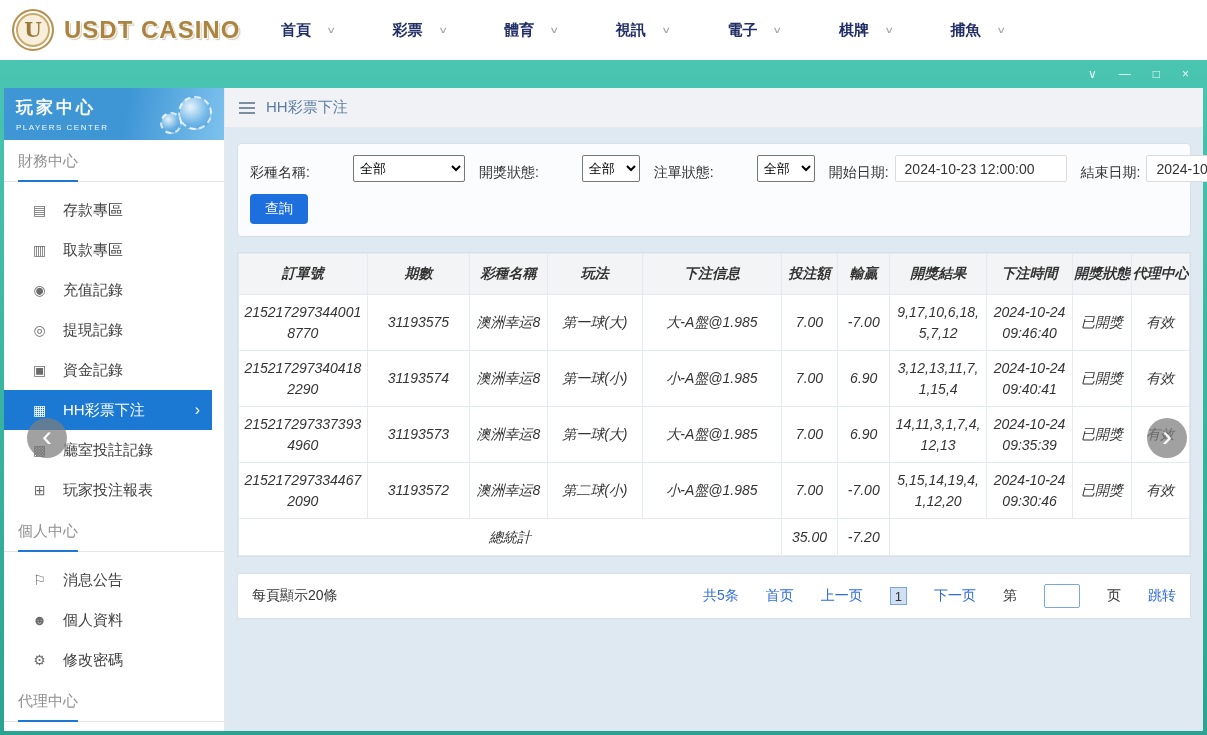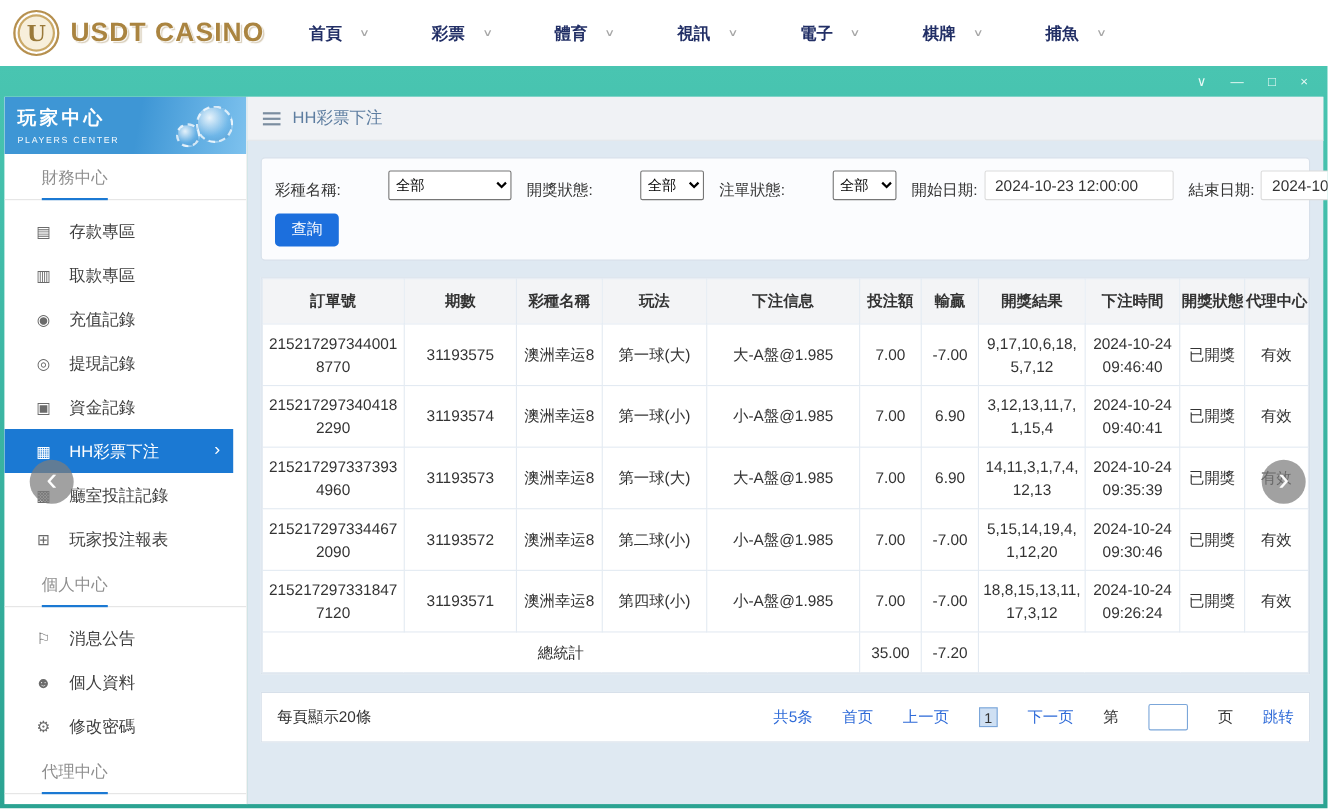--- a/index.html
+++ b/index.html
@@ -29,21 +29,21 @@
   .sidebar { flex:0 0 221px; width:221px; background:#fff; overflow:hidden; border-right:1px solid #e8e8e8; }
   .sidebar-header { height:52px; background:linear-gradient(100deg,#3e96d5 55%,#7ec2ee); color:#fff; padding:8px 0 0 12px; position:relative; overflow:hidden; }
   .sidebar-title { font-size:17px; font-weight:bold; letter-spacing:3px; }
   .sidebar-subtitle { font-size:8px; letter-spacing:1.5px; margin-top:4px; opacity:.95; }
   .chip { position:absolute; border-radius:50%;
     background:radial-gradient(circle at 35% 30%, rgba(255,255,255,.85), rgba(120,185,235,.25) 60%, rgba(40,110,170,.35));
     border:2px dashed rgba(255,255,255,.75); }
   .chip.c1 { width:34px; height:34px; right:12px; top:8px; }
   .chip.c2 { width:22px; height:22px; right:42px; top:24px; }
   .section-heading { margin:12px 0 8px; padding:0 0 9px 14px; font-size:15px; color:#8f8f8f; border-bottom:1px solid #e4e4e4; }
-  .section-heading .sh-label { display:inline-block; padding-bottom:9px; margin-bottom:-10px; border-bottom:2px solid #1b79d3;margin-left:20px; }
+  .section-heading .sh-label { display:inline-block; padding-bottom:9px; margin-bottom:-10px; border-bottom:2px solid #1b79d3; }
   .menu-item { height:40px; display:flex; align-items:center; padding-left:27px; gap:15px; font-size:15px; color:#404040; cursor:pointer; }
   .mi-icon { width:17px; text-align:center; font-size:14px; color:#6b6b6b; }
   .menu-item.active { background:#1b79d3; color:#fff; width:208px; }
   .menu-item.active .mi-icon { color:#fff; }
   .mi-chevron { margin-left:auto; padding-right:12px; font-size:16px; }
 
   
   .main { flex:1; min-width:0; display:flex; flex-direction:column; background:#dfe9f2; }
   .breadcrumb-bar { flex:0 0 40px; height:40px; background:#f0f2f5; border-bottom:1px solid #e3e6ea; display:flex; align-items:center; gap:11px; padding-left:14px; }
   .hamburger { width:16px; height:12px; border-top:2px solid #7b8da0; border-bottom:2px solid #7b8da0; position:relative; cursor:pointer; }
@@ -53,21 +53,21 @@
 
   .filter-panel { background:#fbfcfe; border:1px solid #d7e0ea; border-radius:4px; padding:11px 12px 12px; }
   .filter-row { display:flex; align-items:flex-end; font-size:14px; color:#333; }
   .filter-label { margin-right:6px; white-space:nowrap; }
   .filter-label:not(:first-child) { margin-left:14px; }
   .filter-select { height:27px; border:1px solid #767676; border-radius:2px; background:#fff; font-size:13px; font-family:inherit; padding:0 2px; min-width:58px;margin-left:37px; }
   .filter-select.wide { min-width:112px; }
   .date-input { height:27px; width:172px; border:1px solid #dcdcdc; border-radius:2px; font-size:14px; font-family:inherit; color:#333; padding:0 9px; background:#fff; }
   .search-btn { margin-top:12px; height:30px; padding:0 15px; background:#1c6fdd; color:#fff; border:none; border-radius:4px; font-size:14px; font-family:inherit; cursor:pointer; }
 
-  .table-wrap { margin-top:15px; background:#fff; border:1px solid #d7e0ea; }
+  .table-wrap { margin-top:15px; background:#fff; border:1px solid #d7e0ea;font-style:italic; }
   table { width:100%; border-collapse:collapse; table-layout:fixed; }
   th { height:41px; background:#f3f4f6; font-size:14px; color:#333; font-weight:bold; border:1px solid #e3eaf2; padding:0 1px; white-space:nowrap; overflow:hidden; }
   td { text-align:center; font-size:14px; color:#333; border:1px solid #e3eaf2; padding:4px 3px; word-break:break-all; line-height:1.45; }
   tr.data-row td { height:56px; }
   tr.summary-row td { height:37px; }
 
   .list-footer { margin-top:16px; height:46px; background:#fff; border:1px solid #d7e0ea; display:flex; align-items:center; justify-content:space-between; padding:0 14px; font-size:14px; color:#333; }
   .pagination { display:flex; align-items:center; gap:27px; }
   .pg-link { color:#2f6bd8; cursor:pointer; text-decoration:none; }
   .page-current { min-width:17px; height:18px; padding:0 4px; background:#cfe0f3; border:1px solid #7ba6d9; color:#333; font-size:13px; display:flex; align-items:center; justify-content:center; cursor:pointer; }
@@ -290,33 +290,20 @@
                   <td>澳洲幸运8</td>
                   <td>第二球(小)</td>
                   <td>小-A盤@1.985</td>
                   <td>7.00</td>
                   <td>-7.00</td>
                   <td>5,15,14,19,4,1,12,20</td>
                   <td>2024-10-24 09:30:46</td>
                   <td>已開獎</td>
                   <td>有效</td>
                 </tr>
-                <tr class="data-row">
-                  <td>2152172973318477120</td>
-                  <td>31193571</td>
-                  <td>澳洲幸运8</td>
-                  <td>第四球(小)</td>
-                  <td>小-A盤@1.985</td>
-                  <td>7.00</td>
-                  <td>-7.00</td>
-                  <td>18,8,15,13,11,17,3,12</td>
-                  <td>2024-10-24 09:26:24</td>
-                  <td>已開獎</td>
-                  <td>有效</td>
-                </tr>
                 <tr class="summary-row">
                   <td colspan="5">總統計</td>
                   <td>35.00</td>
                   <td>-7.20</td>
                   <td colspan="4"></td>
                 </tr>
               </tbody>
           </table>
         </div>
 

